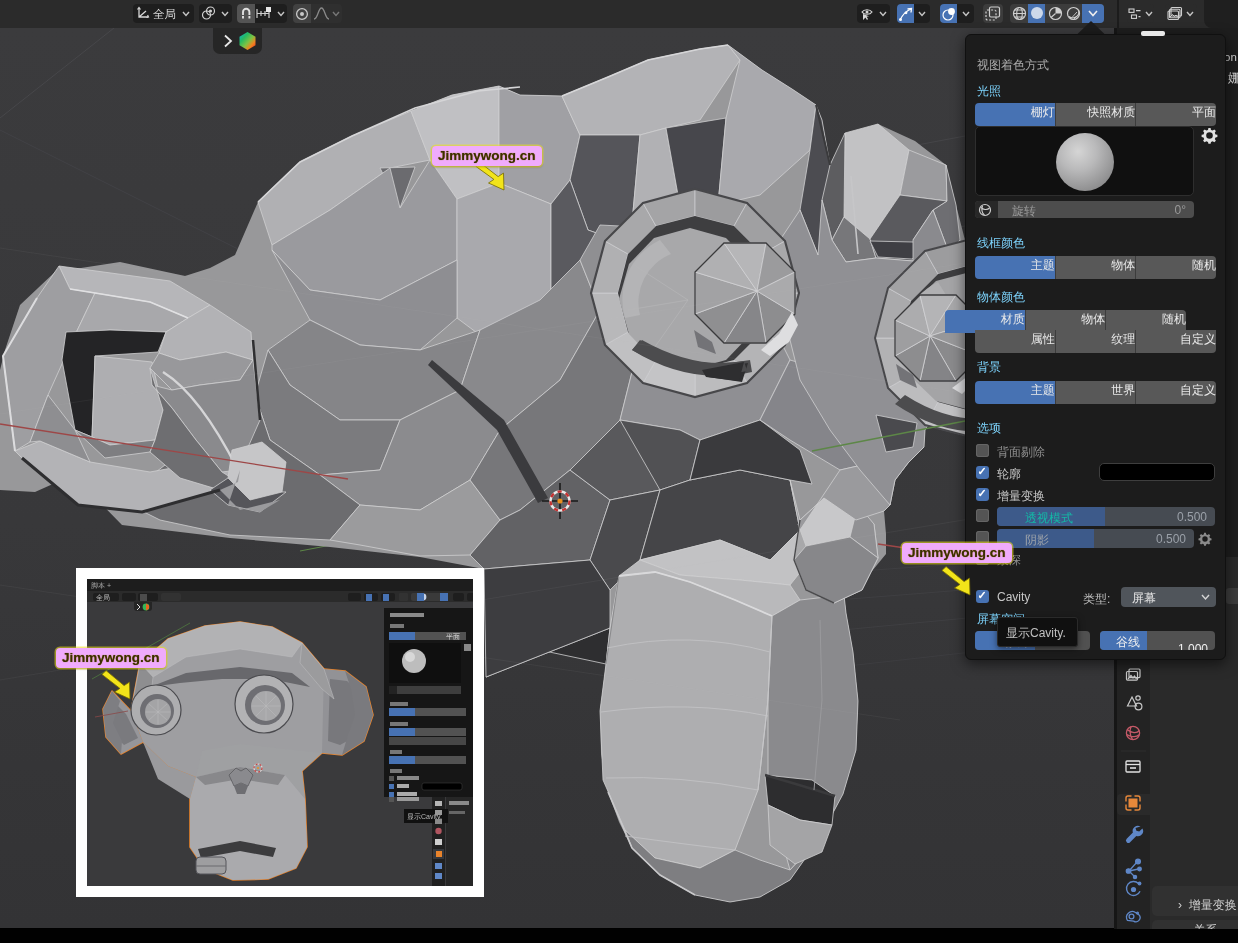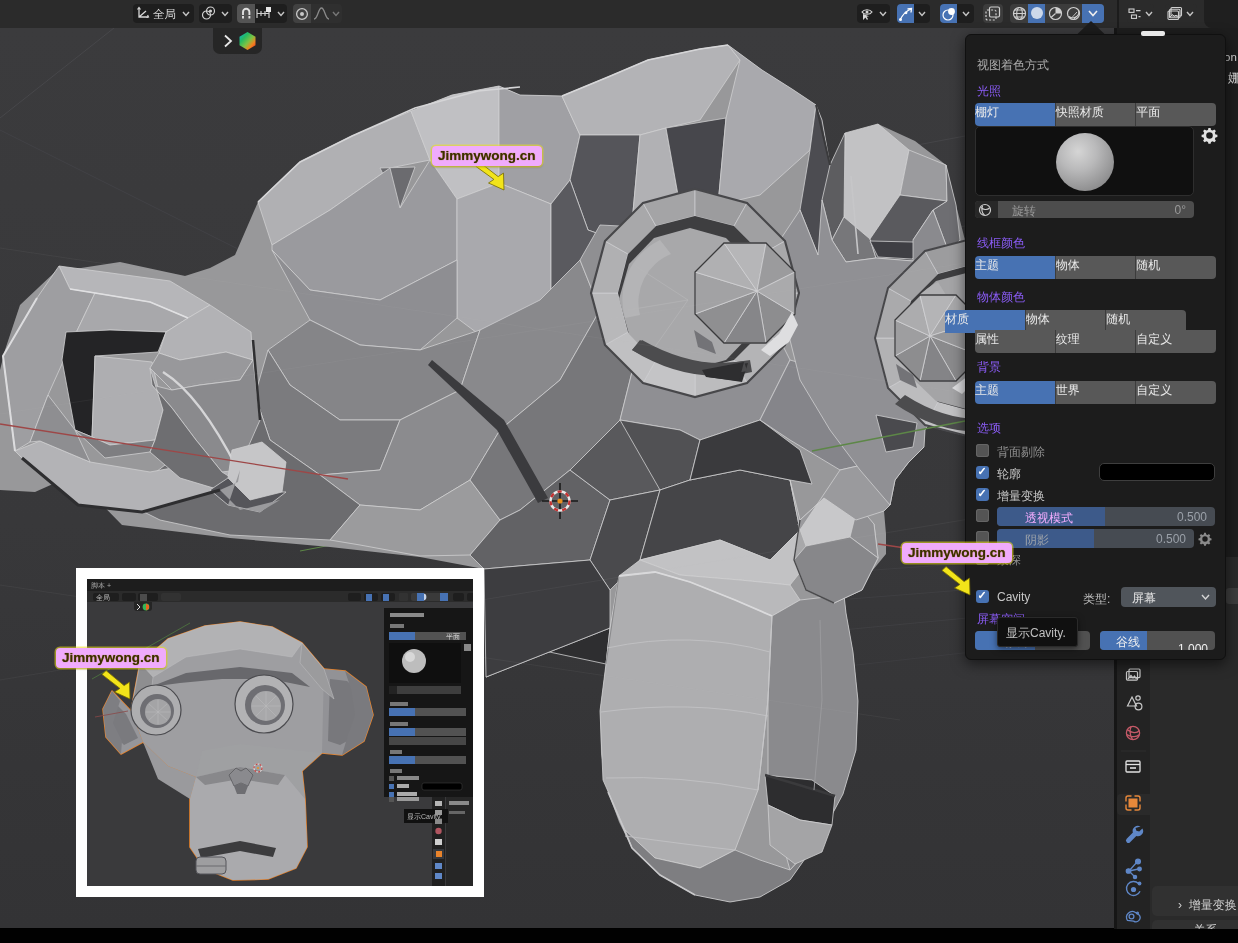--- a/index.html
+++ b/index.html
@@ -5,25 +5,25 @@
   html,body{margin:0;padding:0;}
   body{width:1238px;height:943px;background:#000;position:relative;overflow:hidden;
        font-family:"Liberation Sans",sans-serif;-webkit-font-smoothing:antialiased;}
   .abs{position:absolute;} span.abs{white-space:nowrap;}
   #viewport{left:0;top:28px;width:1114px;height:900px;
     background:linear-gradient(180deg,#3b3b3d 0%,#38383a 55%,#333335 100%);}
   #header{left:0;top:0;width:1238px;height:28px;background:#2b2b2b;}
   #botbar{left:0;top:929px;width:1238px;height:14px;background:#010101;}
   .pill{position:absolute;background:#1e1e1e;border-radius:4px;top:4px;height:19px;}
   .seg3{position:absolute;display:flex;border-radius:4px;overflow:hidden;}
-  .seg3 div{flex:1;background:#585858;color:#e9e9e9;font-size:12px;text-align:left;
+  .seg3 div{flex:1;background:#585858;color:#e9e9e9;font-size:12px;text-align:right;
     line-height:19px;height:23px;border-right:1px solid #3c3c3c;}
   .seg3 div:last-child{border-right:none;}
   .seg3 div.on{background:#4772b3;}
-  .plabel{position:absolute;color:#8b5cf6;font-size:12px;white-space:nowrap;}
+  .plabel{position:absolute;color:#7dd3fc;font-size:12px;white-space:nowrap;}
   .cbx{position:absolute;width:13px;height:13px;border-radius:3px;background:#545454;
     box-shadow:inset 0 0 0 1px #656565;}
   .cbx.on{background:#4772b3;box-shadow:none;}
   .cbx.on:after{content:"✓";position:absolute;left:1.5px;top:-1px;color:#fff;font-size:11px;font-weight:bold;}
   .crow{position:absolute;color:#c8c8c8;font-size:12px;white-space:nowrap;}
   .wm{position:absolute;white-space:nowrap;background:#f0abfc;border-radius:4px;color:#3c2c03;
      font-weight:bold;font-size:13.5px;padding:2px 6px 3px 6px;letter-spacing:0px;
      text-shadow:0 0 1px #8a7c00; box-shadow:0 0 0 1.5px rgba(242,228,26,.55), 0 1px 2px rgba(0,0,0,.5);}
 </style>
 </head>
@@ -680,21 +680,21 @@
   <div class="cbx" style="left:976px;top:444px;"></div>
     <span class="crow" style="left:997px;top:444px;color:#909090;">背面剔除</span>
   <div class="cbx on" style="left:976px;top:466px;"></div>
     <span class="crow" style="left:997px;top:466px;">轮廓</span>
   <div class="abs" style="left:1099px;top:463px;width:116px;height:18px;background:#000;border:1px solid #3e3e3e;border-radius:5px;box-sizing:border-box;"></div>
   <div class="cbx on" style="left:976px;top:488px;"></div>
     <span class="crow" style="left:997px;top:488px;">增量变换</span>
   <div class="cbx" style="left:976px;top:509px;"></div>
   <div class="abs" style="left:997px;top:507px;width:218px;height:19px;background:#464b52;border-radius:4px;overflow:hidden;">
     <div class="abs" style="left:0;top:0;width:108px;height:19px;background:#3d5a8a;"></div>
-    <span class="abs" style="left:28px;top:2.5px;color:#f0abfc;font-size:12px;text-align:center;">透视模式</span>
+    <span class="abs" style="left:28px;top:2.5px;color:#14b8a6;font-size:12px;text-align:center;">透视模式</span>
     <span class="abs" style="right:8px;top:2.5px;color:#9aa0a8;font-size:12px;">0.500</span>
   </div>
   <div class="cbx" style="left:976px;top:531px;"></div>
   <div class="abs" style="left:997px;top:529px;width:197px;height:19px;background:#464b52;border-radius:4px;overflow:hidden;">
     <div class="abs" style="left:0;top:0;width:97px;height:19px;background:#3d5a8a;"></div>
     <span class="abs" style="left:28px;top:2.5px;color:#9aa0a8;font-size:12px;">阴影</span>
     <span class="abs" style="right:8px;top:2.5px;color:#9aa0a8;font-size:12px;">0.500</span>
   </div>
   <svg class="abs" style="left:1198px;top:532px" width="14" height="14" viewBox="0 0 17 17">
     <path fill="#8a8a8a" d="M8.5 5.2 a3.3 3.3 0 1 0 0 6.6 a3.3 3.3 0 1 0 0 -6.6 Z M7.4 1 h2.2 l.4 1.9 l1.7.7 l1.6-1.1 l1.6 1.6 l-1.1 1.6 l.7 1.7 l1.9.4 v2.2 l-1.9.4 l-.7 1.7 l1.1 1.6 l-1.6 1.6 l-1.6-1.1 l-1.7.7 l-.4 1.9 h-2.2 l-.4-1.9 l-1.7-.7 l-1.6 1.1 l-1.6-1.6 l1.1-1.6 l-.7-1.7 l-1.9-.4 v-2.2 l1.9-.4 l.7-1.7 l-1.1-1.6 l1.6-1.6 l1.6 1.1 l1.7-.7 Z"></path>

